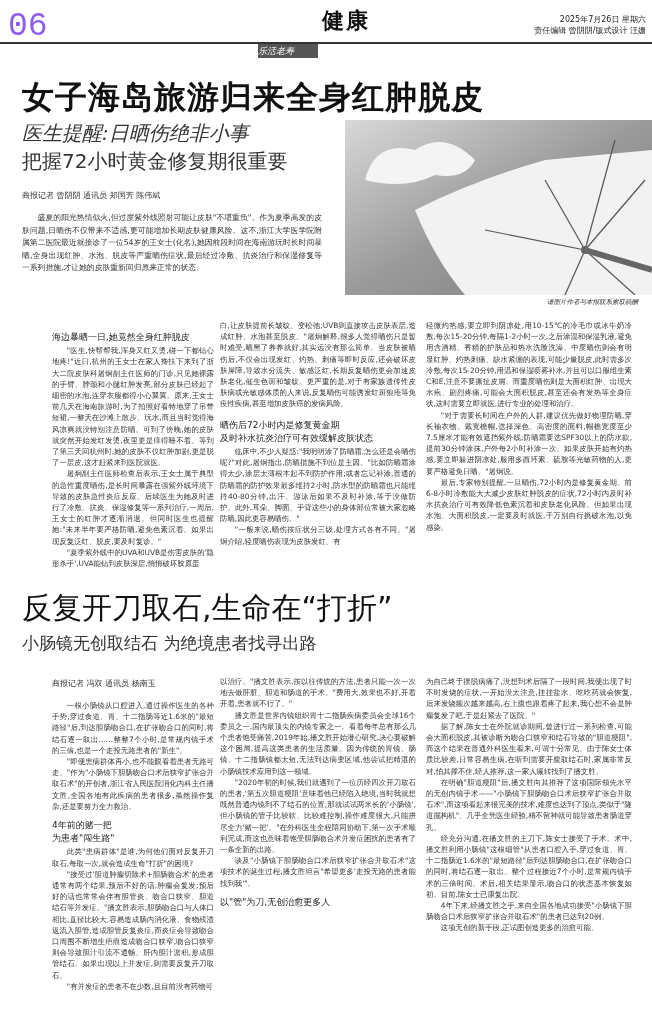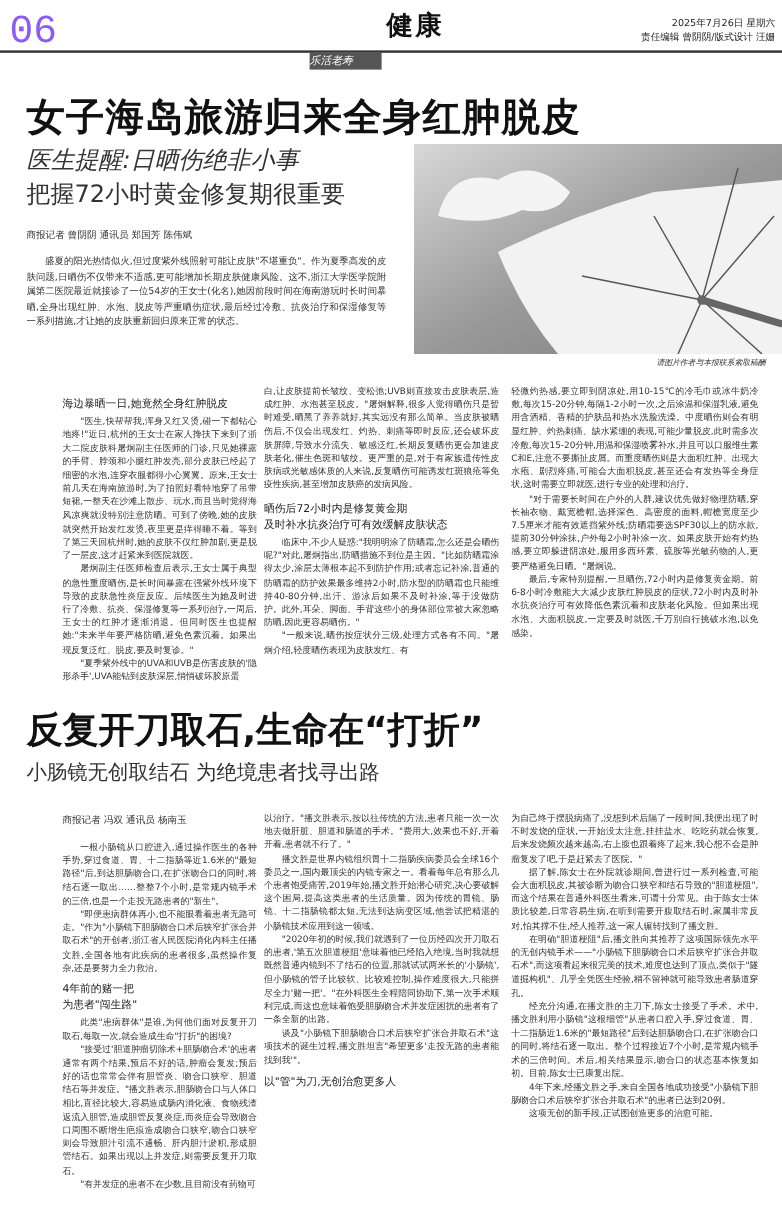--- a/index.html
+++ b/index.html
@@ -12,21 +12,21 @@
   .dateline { right:6px; top:14px; font-size:8px; text-align:right; line-height:11px; color:#222; }
   .headline1 { left:22px; top:76px; font-size:32px; font-weight:bold; color:#111; letter-spacing:1px; white-space:nowrap; }
   .subhead { left:22px; font-size:20px; color:#333; white-space:nowrap; }
   .photo { left:345px; top:120px; width:307px; height:175px; overflow:hidden; }
   .photo-credit { right:14px; top:298px; font-size:6.5px; font-style:italic; color:#333; }
   .byline { left:22px; font-size:8px; color:#333; }
   .lead { left:22px; top:212px; width:300px; font-size:7.8px; line-height:12.6px; color:#333; text-indent:2em; text-align:justify; }
   .col { font-size:7.4px; line-height:11.2px; color:#333; text-align:justify; }
   .col p { margin:0; text-indent:2em; }
   .col h4 { margin:2px 0 2px 0; font-size:9px; font-weight:normal; color:#222; }
-  .headline2 { left:22px; top:588px; font-size:30px; font-weight:bold; color:#111; white-space:nowrap; }
+  .headline2 { left:22px; top:588px; font-size:30px; font-weight:normal; color:#111; white-space:nowrap; }
 </style>
 </head>
 <body>
 
 <div class="abs pageno">06</div>
 <div class="abs section">健康</div>
 <div class="abs rule"></div>
 <div class="abs masthead-bar">乐活老寿</div>
 <div class="abs dateline">
   <div>2025年7月26日 星期六</div>

